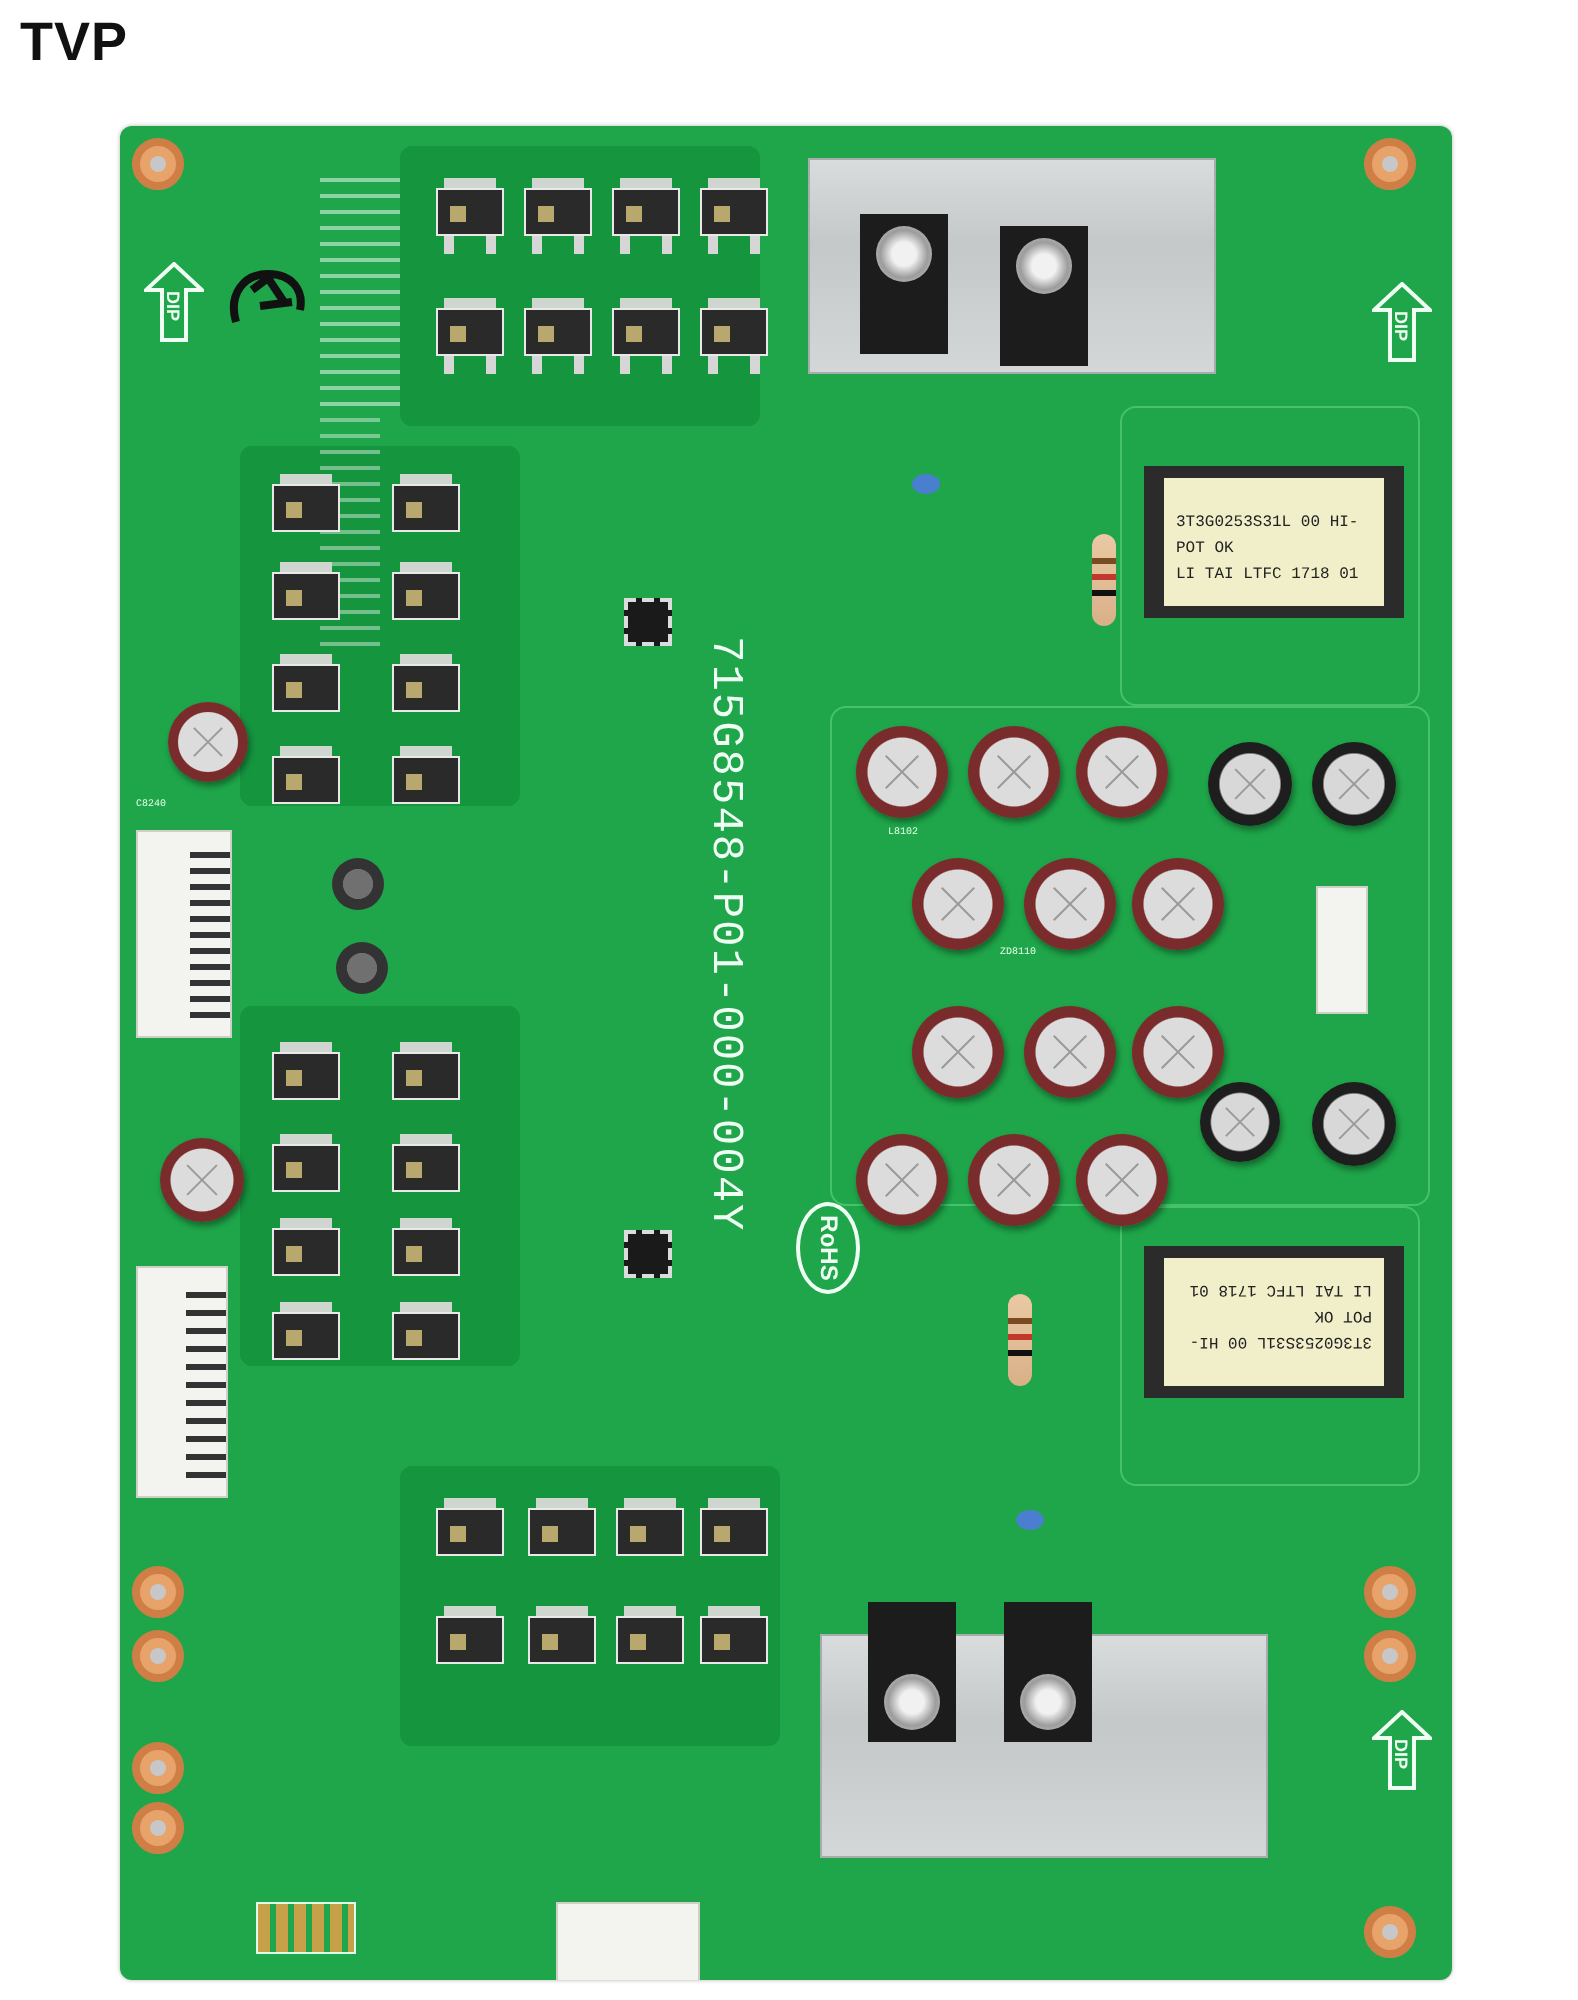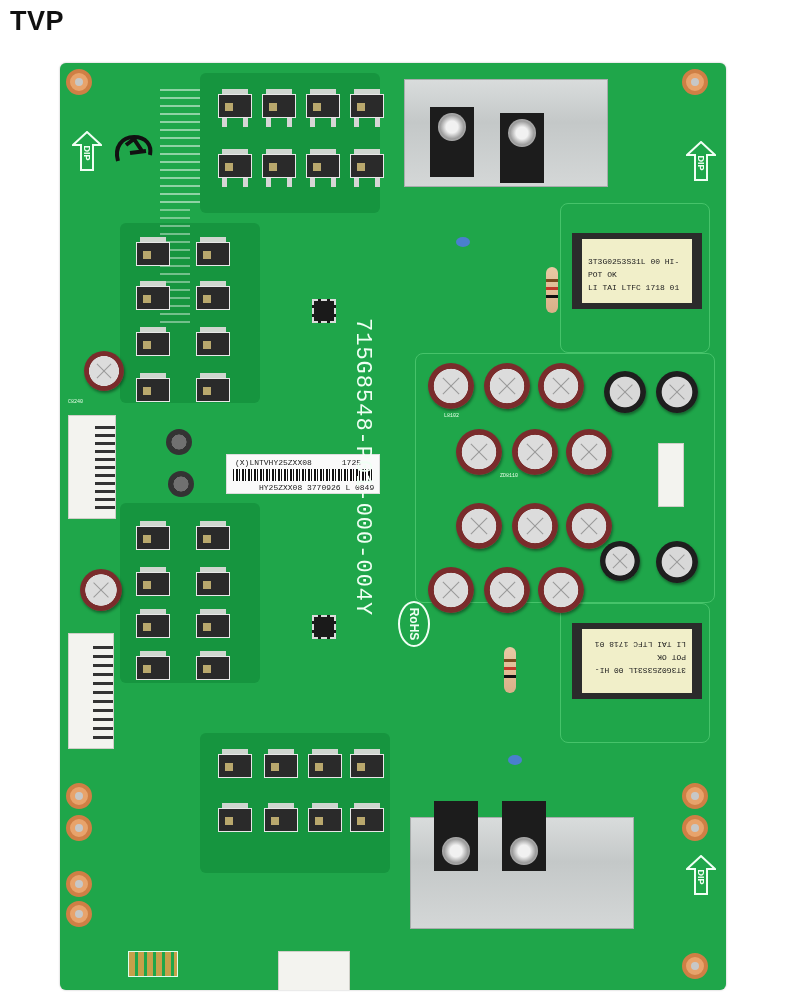--- a/index.html
+++ b/index.html
@@ -347,26 +347,20 @@
       <div class="pin" style="left:24px;top:75px;width:20px;"></div>
       <div class="pin" style="left:24px;top:84px;width:20px;"></div>
       <div class="pin" style="left:24px;top:93px;width:20px;"></div>
       <div class="pin" style="left:24px;top:102px;width:20px;"></div>
   </div>
   <div class="connector" style="left:598px;top:380px;width:26px;height:64px;"></div>
   <div class="connector" style="left:218px;top:888px;width:72px;height:40px;"></div>
 
   <div style="position:absolute;left:68px;top:888px;width:50px;height:26px;border:1px solid #dfe;background:repeating-linear-gradient(90deg,#c7a04a 0 6px,transparent 6px 9px);"></div>
 
-  <div class="barcode">
-    <span class="t1">(X)LNTVHY25ZXX08</span>
-    <span class="t2">1725</span>
-    <div class="bars"></div>
-    <span class="t3">HY25ZXX08 3770926 L 0849</span>
-  </div>
 
   <div class="partno">715G8548-P01-000-004Y</div>
   <div class="rohs">
       <span>RoHS</span>
     </div>
 
   <div class="heatsink" style="left:344px;top:16px;width:204px;height:108px;"></div>
   <div class="to220" style="left:370px;top:44px;">
       <div class="screw" style="top:6px;"></div>
     </div>

